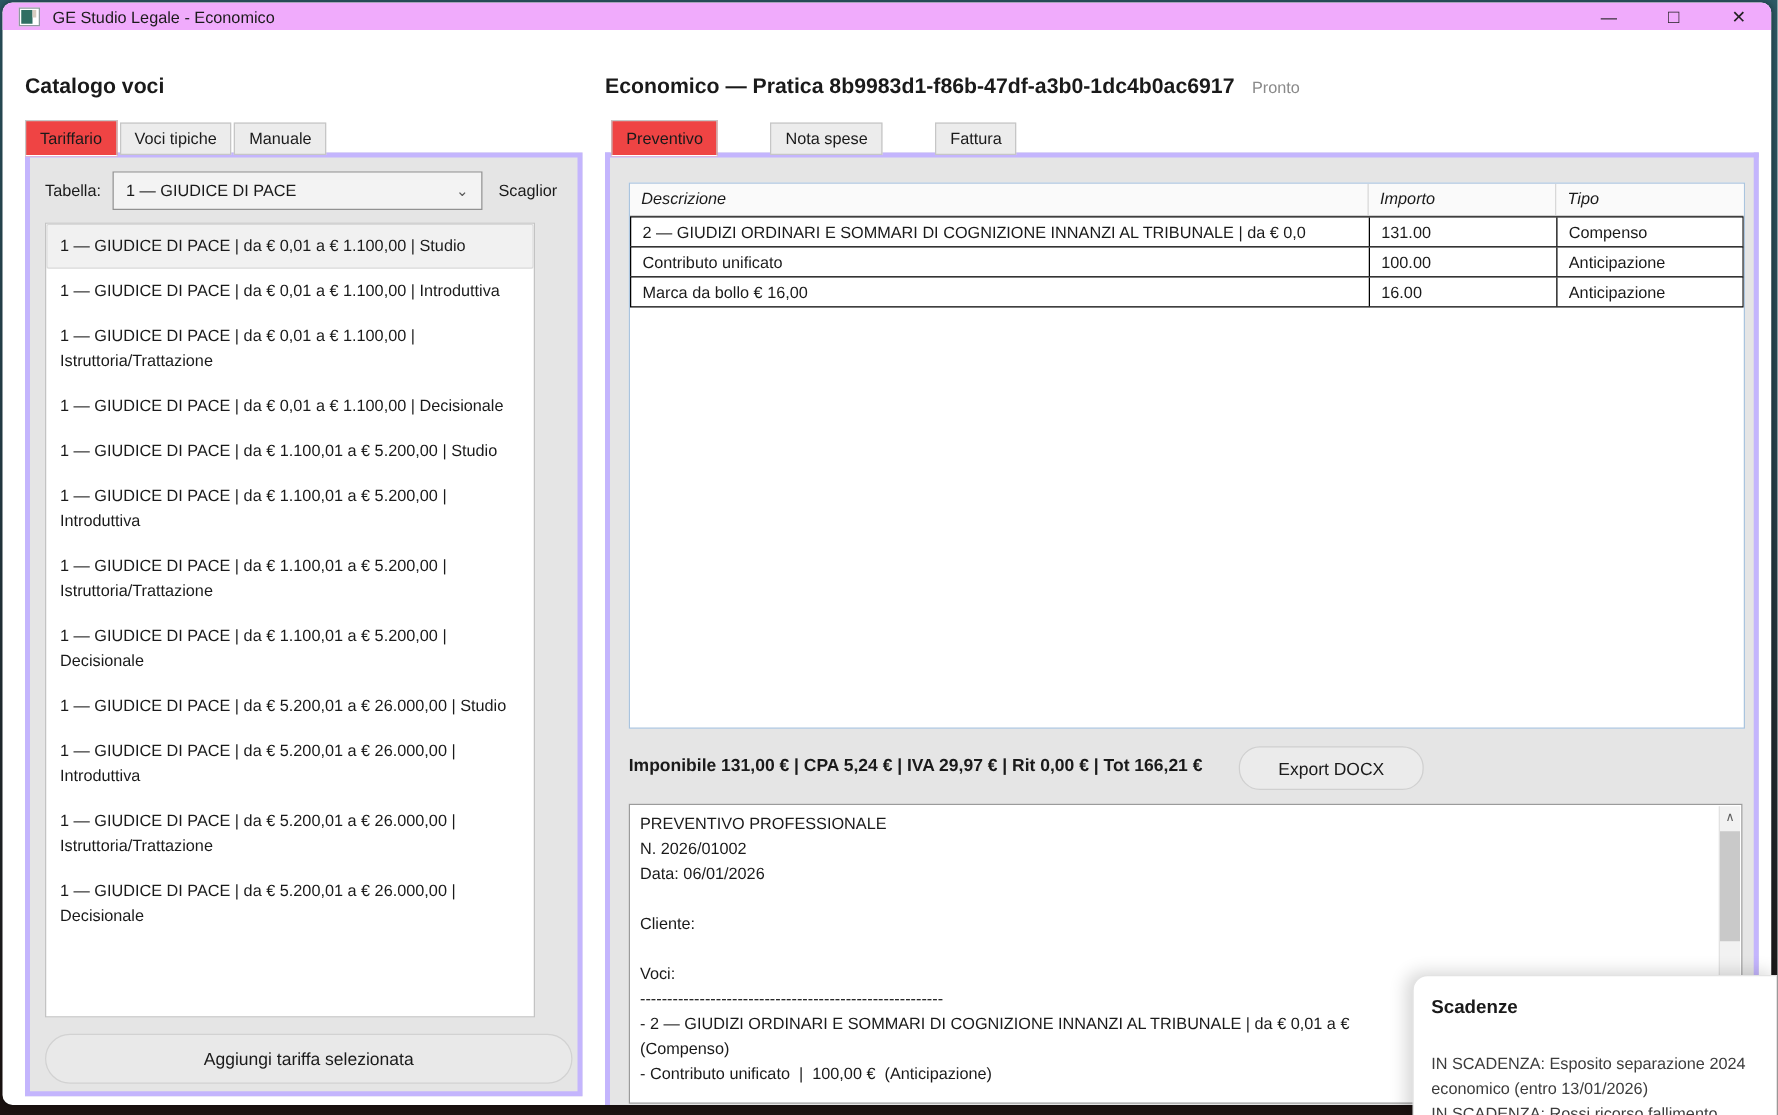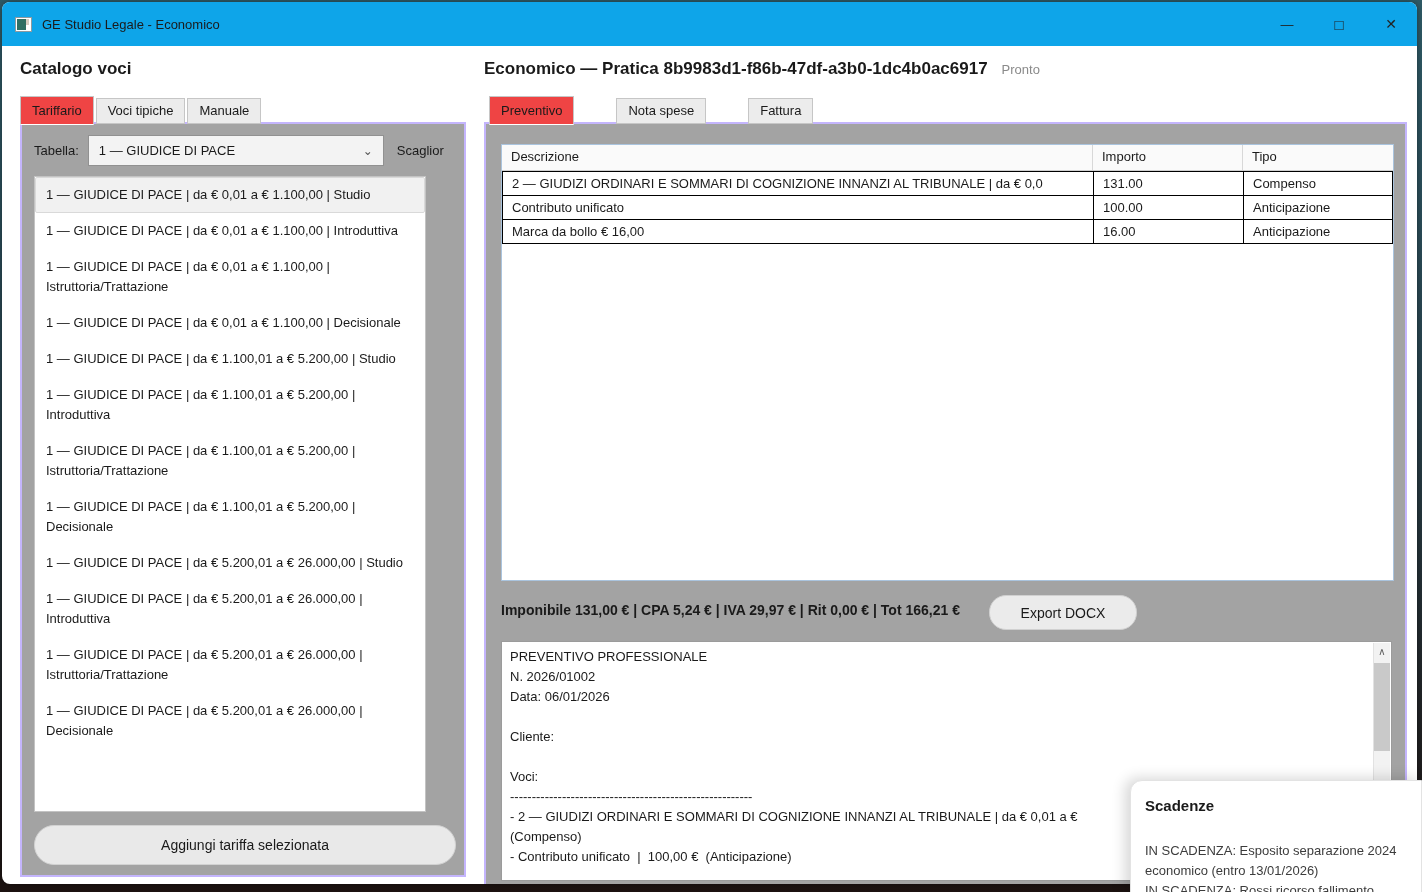--- a/index.html
+++ b/index.html
@@ -10,21 +10,21 @@
     position: relative;
     color: #1a1a1a;
   }
   .window {
     position: absolute; left: 2px; top: 2px; right: 5px; bottom: 8px;
     background: #ffffff; border-radius: 8px; overflow: hidden;
     box-shadow: 0 0 6px rgba(0,0,0,.4);
   }
   
   .titlebar {
-    height: 44px; background: #0ea5e9; display: flex; align-items: center;
+    height: 22px; background: #f0abfc; display: flex; align-items: center;
   }
   .app-icon {
     width: 17px; height: 15px; margin-left: 13px; background: #fff;
     border: 1px solid #8f9aa0; position: relative; flex: 0 0 auto;
   }
   .app-icon .fill { position: absolute; left: 1px; top: 1px; bottom: 1px; width: 9px; background: #2f6f63; }
   .app-icon .slit { position: absolute; right: 2px; top: 1px; width: 3px; height: 6px; background: #d7ccc0; }
   .title-text { margin-left: 10px; font-size: 13px; color: #1b1b1b; }
   .win-controls { margin-left: auto; display: flex; height: 100%; }
   .win-btn {
@@ -44,21 +44,21 @@
   .econ-tabs { left: 487px; top: 94px; gap: 40px; }
   .tab {
     background: #ececec; border: 1px solid #c6c6c6; padding: 4px 11px 5px;
     font-size: 13px; margin-right: 2px; white-space: nowrap;
   }
   .tab.active {
     background: #ef4444; border-bottom: 1px solid #ffffff; margin-bottom: -1px;
     padding-top: 6px; padding-bottom: 6px; z-index: 4; position: relative;
   }
   
-  .frame { position: absolute; background: #a3a3a3; border: 2px solid #c4b5fd; }
+  .frame { position: absolute; background: #e5e5e5; border: 4px solid #c4b5fd; }
   .catalog-frame { left: 18px; top: 120px; width: 446px; height: 755px; }
   .econ-frame { left: 482px; top: 120px; width: 923px; height: 764px; border-bottom: none; }
   
   .tabella-row {
     position: absolute; left: 12px; top: 11px; width: 440px;
     display: flex; align-items: center; overflow: hidden; white-space: nowrap;
   }
   .tabella-label { font-size: 13px; margin-right: 9px; }
   .select {
     width: 296px; height: 31px; background: #f3f3f3; border: 1px solid #919191;
@@ -77,21 +77,21 @@
     position: absolute; left: 12px; top: 701px; width: 422px; height: 40px;
     background: #e9e9e9; border: 1px solid #d2d2d2; border-radius: 20px;
     font-size: 14px; font-family: "Liberation Sans", sans-serif; color: #1a1a1a;
   }
   
   .items-table {
     position: absolute; left: 15px; top: 20px; width: 893px; height: 437px;
     border: 1px solid #aac4de; background: #fff; overflow: hidden;
   }
   .thead { display: flex; height: 26px; background: #fafafa; border-bottom: 1px solid #cfcfcf; }
-  .th { padding: 4px 9px; font-size: 13px; border-right: 1px solid #d8d8d8; overflow: hidden; white-space: nowrap; }
+  .th { padding: 4px 9px; font-size: 13px; border-right: 1px solid #d8d8d8; overflow: hidden; white-space: nowrap; font-style: italic; }
   .c-desc { width: 591px; flex: 0 0 auto; }
   .c-imp  { width: 150px; flex: 0 0 auto; }
   .c-tipo { flex: 1 1 auto; border-right: none !important; }
   .trow { display: flex; height: 25px; border: 1px solid #000; margin-top: -1px; background: #fff; }
   .trow:first-child { margin-top: 0; }
   .td { padding: 3px 9px; font-size: 13px; line-height: 18px; border-right: 1px solid #000; overflow: hidden; white-space: nowrap; }
   
   .summary { position: absolute; left: 15px; top: 478px; font-size: 14px; font-weight: bold; white-space: nowrap; }
   .export-btn {
     position: absolute; left: 503px; top: 471px; width: 148px; height: 35px;

